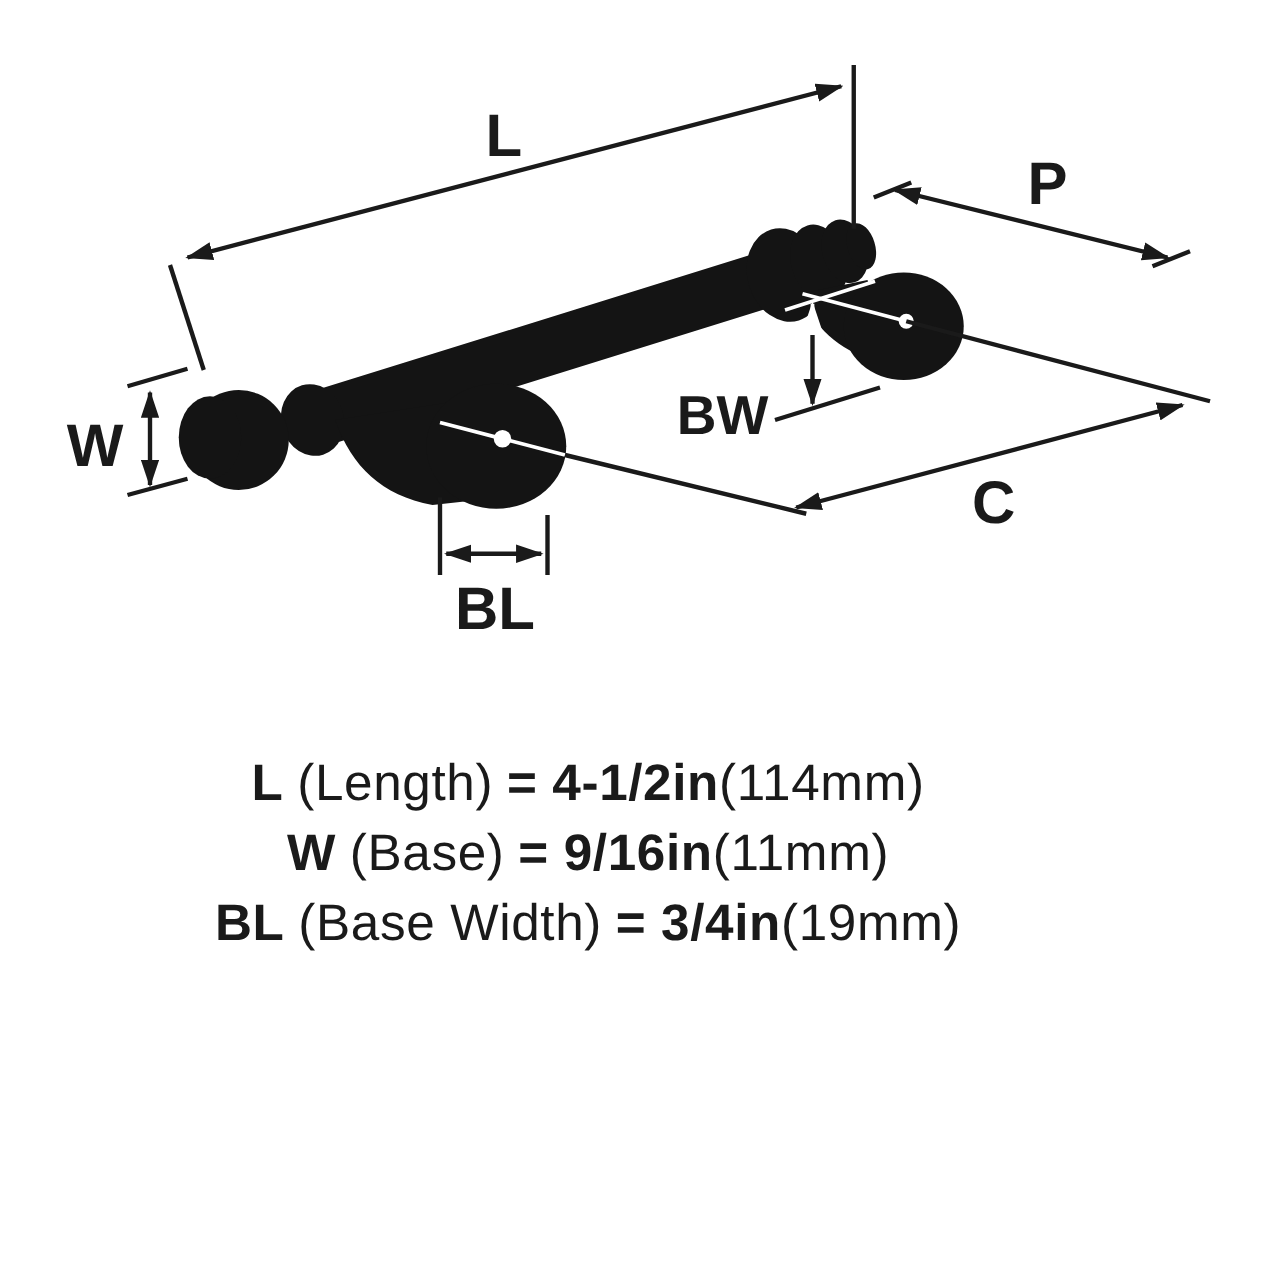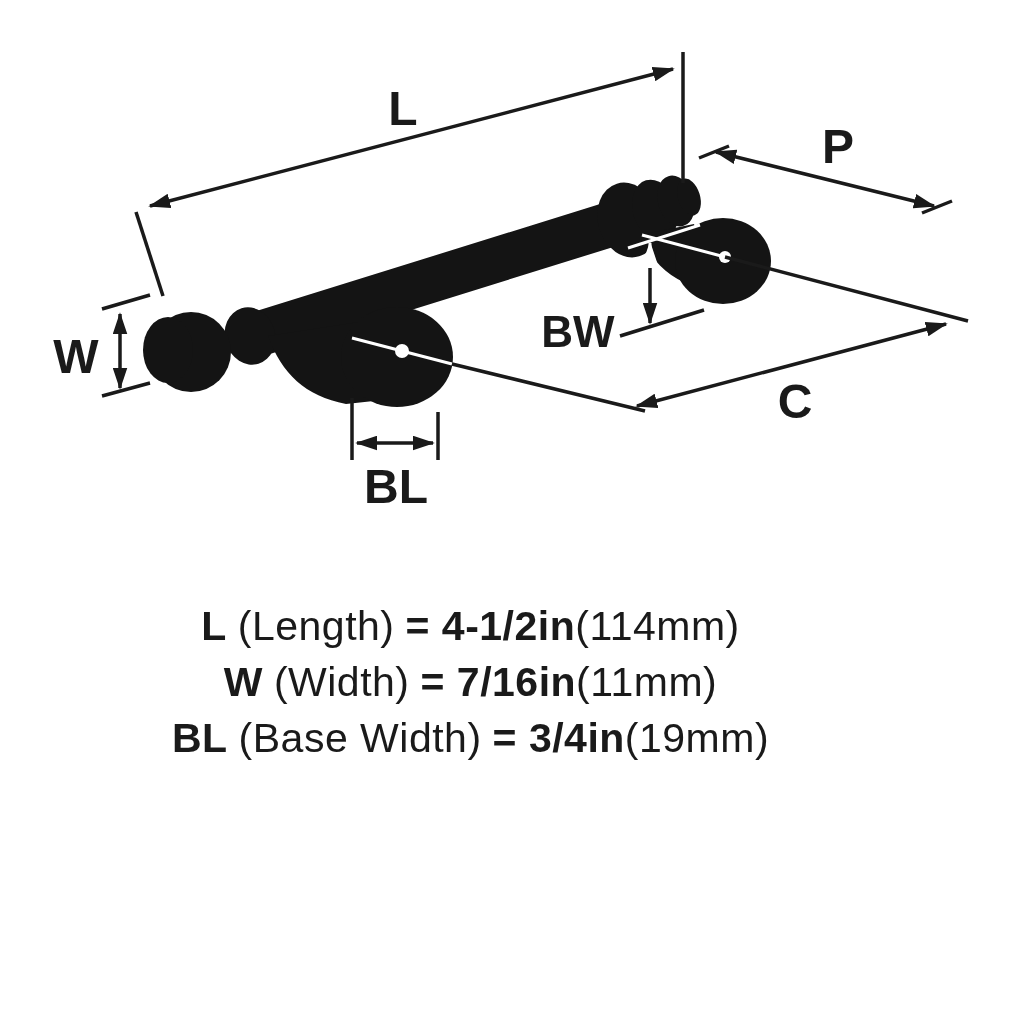--- a/index.html
+++ b/index.html
@@ -130,20 +130,20 @@
     <text class="dim-label-sm" x="578" y="347" text-anchor="middle">BW</text>
     <text class="dim-label" x="795" y="418" text-anchor="middle">C</text>
     <text class="dim-label" x="396" y="503" text-anchor="middle">BL</text>
   </svg>
 
   <div class="legend">
     <div class="legend-row">
       <span class="code">L</span><span class="name">(Length)</span><span class="value">= 4-1/2in</span><span class="metric">(114mm)</span>
     </div>
     <div class="legend-row">
-      <span class="code">W</span><span class="name">(Width)</span><span class="value">= 7/16in</span><span class="metric">(11mm)</span>
+      <span class="code">W</span><span class="name">(Base)</span><span class="value">= 9/16in</span><span class="metric">(11mm)</span>
     </div>
     <div class="legend-row">
       <span class="code">BL</span><span class="name">(Base Width)</span><span class="value">= 3/4in</span><span class="metric">(19mm)</span>
     </div>
   </div>
 
 </div>
 
 </body></html>

